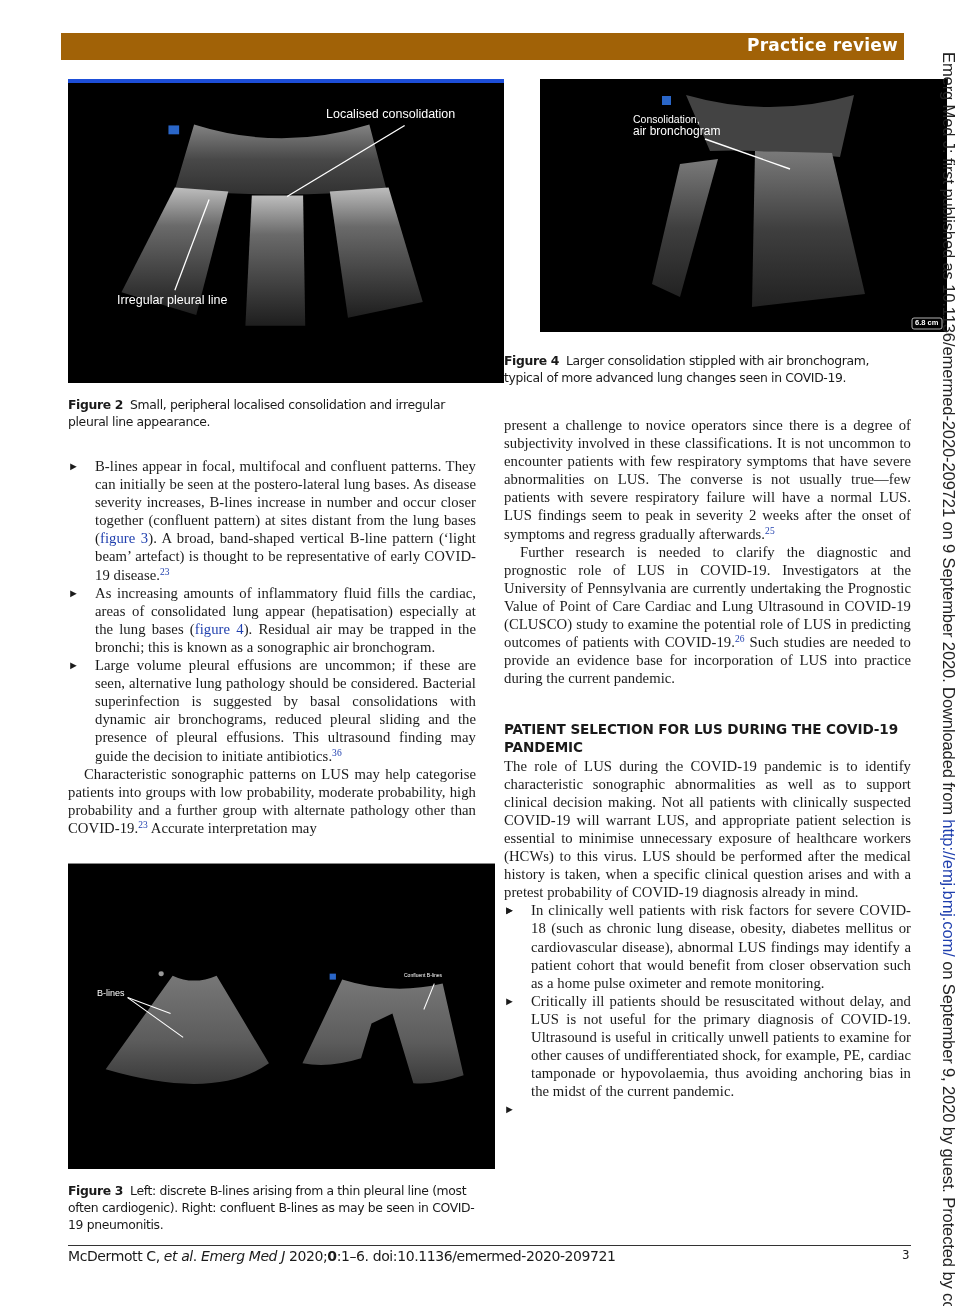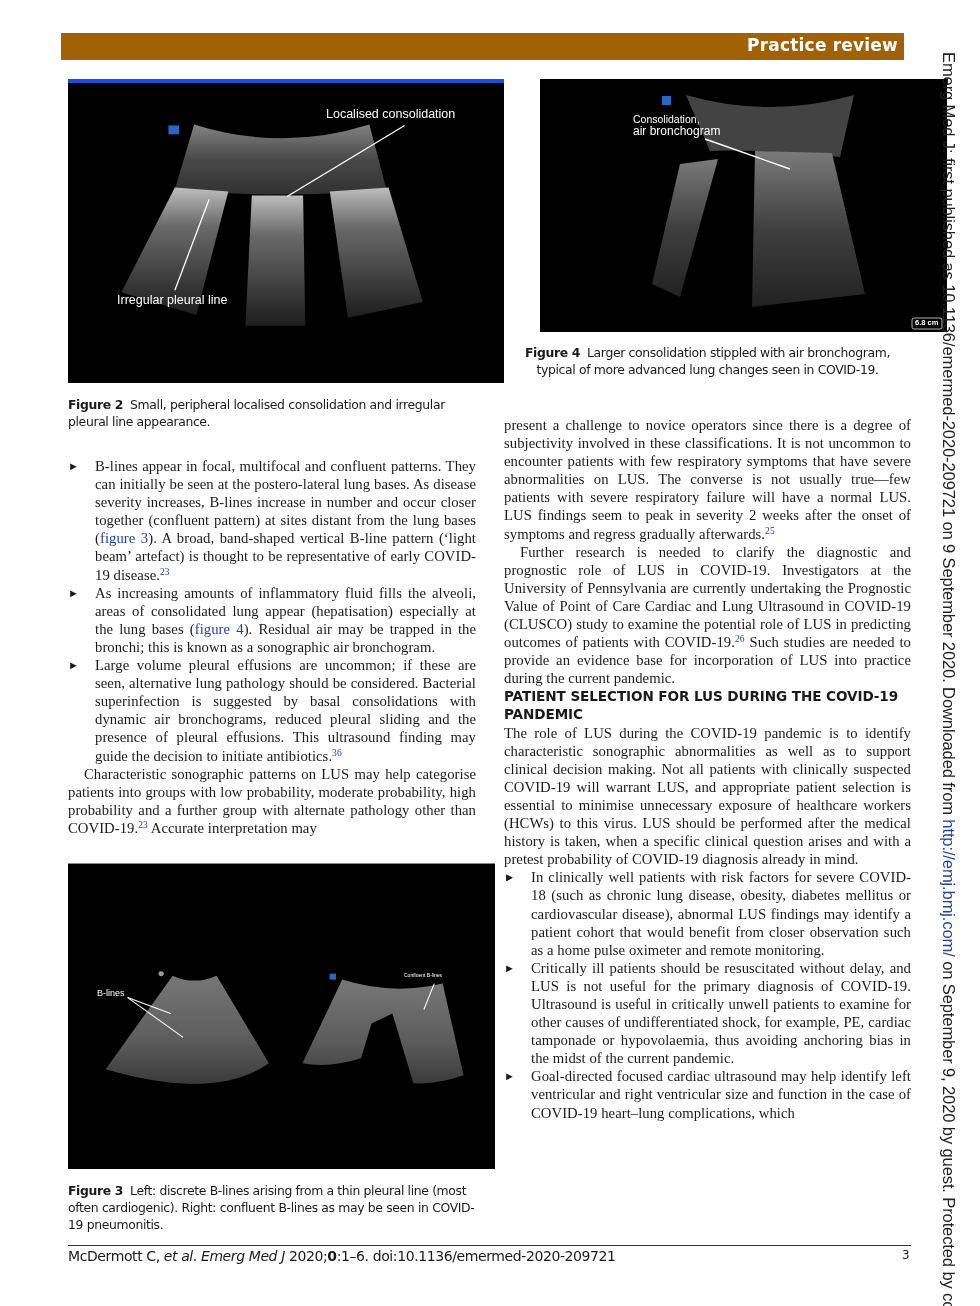--- a/index.html
+++ b/index.html
@@ -23,21 +23,21 @@
   .col-left { left: 68px; top: 457px; width: 408px; }
   .col-right { left: 504px; top: 416px; width: 407px; }
   .col p { text-indent: 16px; }
   .col p.noindent { text-indent: 0; }
   .col ul { list-style: none; }
   .col li { position: relative; padding-left: 27px; }
   .col li .bullet { position: absolute; left: 0; top: 0; font-size: 11px; line-height: 18.1px; }
   .link { color: #1f3fae; }
   sup { font-size: 9.5px; color: #1f3fae; line-height: 0; vertical-align: 5px; }
 
-  .heading { font-family: "DejaVu Sans", sans-serif; font-weight: bold; font-size: 13.6px; line-height: 17.6px; text-align: left; margin-top: 1px; letter-spacing: -0.1px; }
+  .heading { font-family: "DejaVu Sans", sans-serif; font-weight: bold; font-size: 13.6px; line-height: 17.6px; text-align: left; margin-top: 34px; letter-spacing: -0.1px; }
 
   .footer-rule { position: absolute; left: 68px; top: 1245px; width: 843px; height: 1px; background: #333; }
   .footer-cite { position: absolute; left: 68px; top: 1248px; font-family: "DejaVu Sans", sans-serif; font-size: 14px; letter-spacing: -0.4px; color: #1a1a1a; }
   .footer-cite i { font-style: italic; }
   .footer-page { position: absolute; left: 902px; top: 1248px; font-family: "DejaVu Sans", sans-serif; font-size: 11.8px; }
 
   .side-note { position: absolute; left: 958px; top: 52px; transform-origin: 0 0; transform: translateX(0) rotate(90deg); white-space: nowrap; font-family: "Liberation Sans", sans-serif; font-size: 16.6px; color: #222; letter-spacing: -0.15px; }
   .side-note .url { color: #1f3fae; }
 </style>
 </head>
@@ -89,33 +89,33 @@
     <path d="M140,85 L178,80 L140,218 L112,205 Z" fill="url(#beam4)"></path>
     <path d="M215,72 L292,74 L325,215 L212,228 Z" fill="url(#beam4)"></path>
     <rect x="122" y="17" width="9" height="9" fill="#2a66c8"></rect>
     <line x1="165" y1="60" x2="250" y2="90" stroke="#fff" stroke-width="1.4"></line>
     <rect x="372" y="239" width="30" height="11" fill="none" stroke="#ddd" stroke-width="0.8" rx="2"></rect>
   </svg>
   <span class="fig-label" style="left:93px;top:34px;font-size:10.5px;line-height:12px;">Consolidation,</span>
   <span class="fig-label" style="left:93px;top:46px;font-size:12px;line-height:12px;">air bronchogram</span>
   <span class="fig-label" style="left:375px;top:239px;font-size:7.5px;font-weight:bold;">6.8 cm</span>
 </div>
-<div class="caption" style="left:504px;top:344px;width:407px;text-align:center;">
+<div class="caption" style="left:504px;top:352px;width:407px;">
   <b>Figure 4</b><span>Larger consolidation stippled with air bronchogram, typical of more advanced lung changes seen in COVID-19.</span>
 </div>
 
 <div class="col col-left">
   <ul>
     <li>
       <span class="bullet">►</span>
       <span>B-lines appear in focal, multifocal and confluent patterns. They can initially be seen at the postero-lateral lung bases. As disease severity increases, B-lines increase in number and occur closer together (confluent pattern) at sites distant from the lung bases (</span><span class="link">figure 3</span><span>). A broad, band-shaped vertical B-line pattern (‘light beam’ artefact) is thought to be representative of early COVID-19 disease.</span><sup>23</sup>
     </li>
     <li>
       <span class="bullet">►</span>
-      <span>As increasing amounts of inflammatory fluid fills the alveoli, areas of consolidated lung appear (hepatisation) especially at the lung bases (</span><span class="link">figure 4</span><span>). Residual air may be trapped in the bronchi; this is known as a sonographic air bronchogram.</span>
+      <span>As increasing amounts of inflammatory fluid fills the cardiac, areas of consolidated lung appear (hepatisation) especially at the lung bases (</span><span class="link">figure 4</span><span>). Residual air may be trapped in the bronchi; this is known as a sonographic air bronchogram.</span>
     </li>
     <li>
       <span class="bullet">►</span>
       <span>Large volume pleural effusions are uncommon; if these are seen, alternative lung pathology should be considered. Bacterial superinfection is suggested by basal consolidations with dynamic air bronchograms, reduced pleural sliding and the presence of pleural effusions. This ultrasound finding may guide the decision to initiate antibiotics.</span><sup>36</sup>
     </li>
   </ul>
   <p><span>Characteristic sonographic patterns on LUS may help categorise patients into groups with low probability, moderate probability, high probability and a further group with alternate pathology other than COVID-19.</span><sup>23</sup><span> Accurate interpretation may</span></p>
 </div>
 
 <div class="figure fig3">
@@ -144,21 +144,21 @@
 
 <div class="col col-right">
   <p class="noindent"><span>present a challenge to novice operators since there is a degree of subjectivity involved in these classifications. It is not uncommon to encounter patients with few respiratory symptoms that have severe abnormalities on LUS. The converse is not usually true—few patients with severe respiratory failure will have a normal LUS. LUS findings seem to peak in severity 2 weeks after the onset of symptoms and regress gradually afterwards.</span><sup>25</sup></p>
   <p><span>Further research is needed to clarify the diagnostic and prognostic role of LUS in COVID-19. Investigators at the University of Pennsylvania are currently undertaking the Prognostic Value of Point of Care Cardiac and Lung Ultrasound in COVID-19 (CLUSCO) study to examine the potential role of LUS in predicting outcomes of patients with COVID-19.</span><sup>26</sup><span> Such studies are needed to provide an evidence base for incorporation of LUS into practice during the current pandemic.</span></p>
   <div class="heading">PATIENT SELECTION FOR LUS DURING THE COVID-19 PANDEMIC</div>
   <p class="noindent">The role of LUS during the COVID-19 pandemic is to identify characteristic sonographic abnormalities as well as to support clinical decision making. Not all patients with clinically suspected COVID-19 will warrant LUS, and appropriate patient selection is essential to minimise unnecessary exposure of healthcare workers (HCWs) to this virus. LUS should be performed after the medical history is taken, when a specific clinical question arises and with a pretest probability of COVID-19 diagnosis already in mind.</p>
   <ul>
     <li><span class="bullet">►</span></li>
     <li><span class="bullet">►</span><span>In clinically well patients with risk factors for severe COVID-18 (such as chronic lung disease, obesity, diabetes mellitus or cardiovascular disease), abnormal LUS findings may identify a patient cohort that would benefit from closer observation such as a home pulse oximeter and remote monitoring.</span></li>
     <li><span class="bullet">►</span><span>Critically ill patients should be resuscitated without delay, and LUS is not useful for the primary diagnosis of COVID-19. Ultrasound is useful in critically unwell patients to examine for other causes of undifferentiated shock, for example, PE, cardiac tamponade or hypovolaemia, thus avoiding anchoring bias in the midst of the current pandemic.</span></li>
-    <li><span class="bullet">►</span><span>Goal-directed focused cardiac ultrasound may help identify left ventricular and right ventricular size and function in the case of COVID-19 heart–lung complications, which</span></li>
+    <li><span class="bullet">►</span></li>
   </ul>
 </div>
 
 <div class="footer-rule"></div>
 <div class="footer-cite">
   <span>McDermott C, </span><i>et al</i><span>. </span><i>Emerg Med J</i><span> 2020;</span><b>0</b><span>:1–6. doi:10.1136/emermed-2020-209721</span>
 </div>
 <div class="footer-page">3</div>
 
 <div class="side-note">

